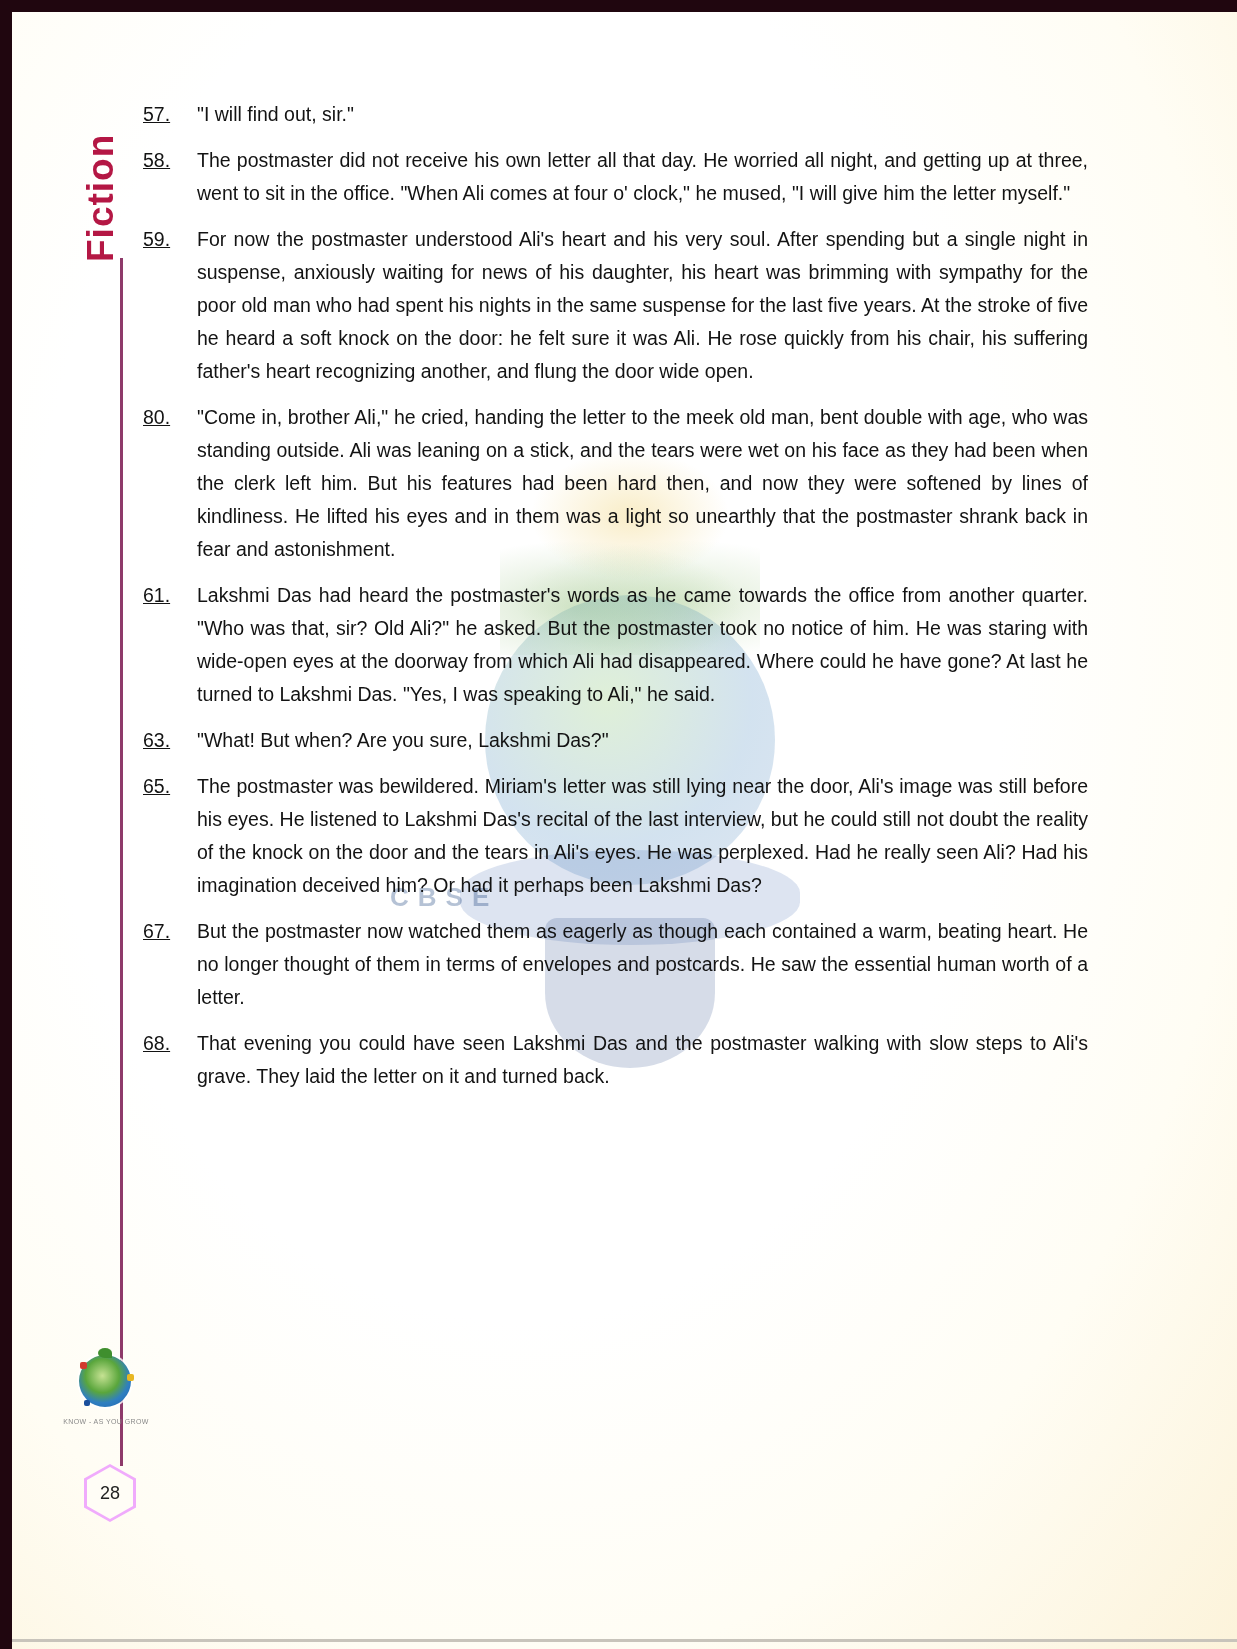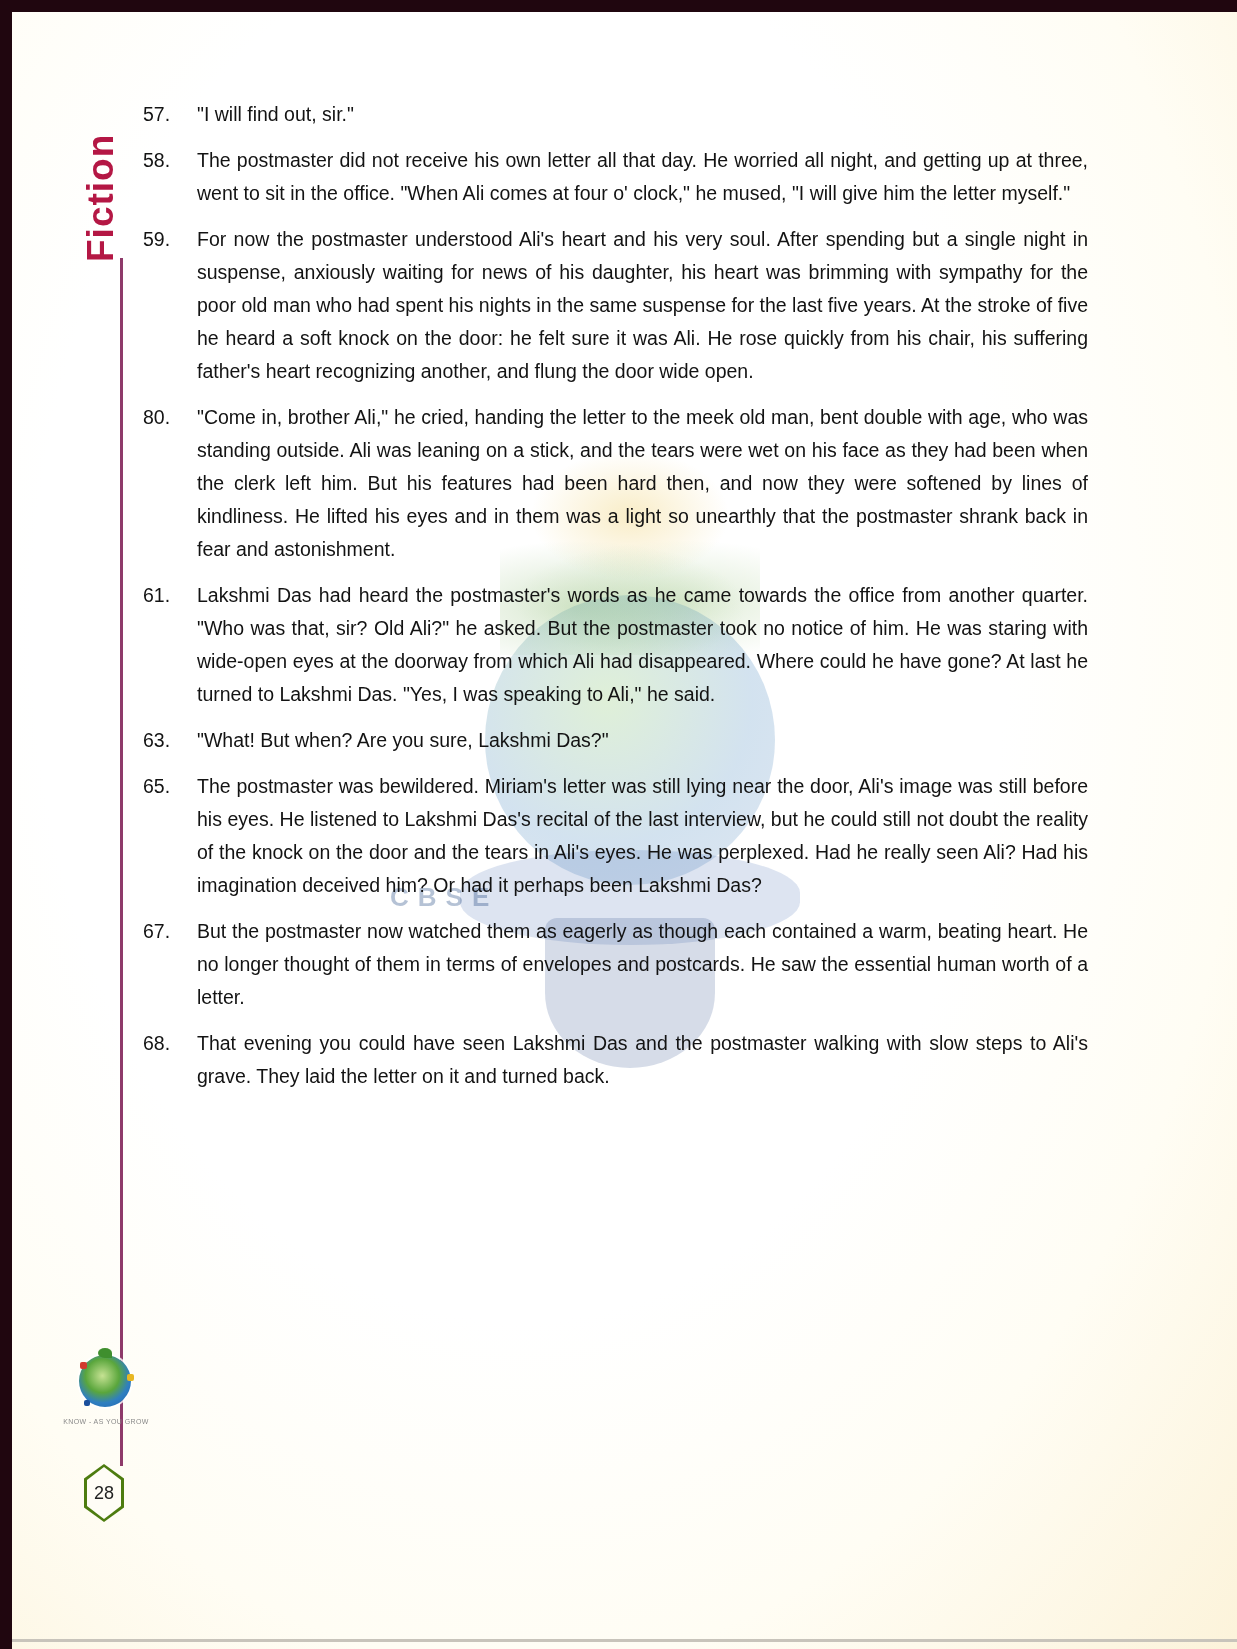--- a/index.html
+++ b/index.html
@@ -19,21 +19,21 @@
     writing-mode:vertical-rl;transform:rotate(180deg);
     font-size:37px;font-weight:bold;color:#b41744;letter-spacing:1px;
   }
   
   .rail-line{position:absolute;left:120px;top:258px;width:3px;height:1208px;background:#8e3a6a;z-index:4;}
 
   
   .content{position:absolute;left:143px;top:98px;width:945px;z-index:6;}
   ol.story{list-style:none;margin:0;padding:0;}
   .para{display:flex;margin:0 0 13px 0;color:#131313;font-size:19.5px;line-height:33px;}
-  .para-num{flex:0 0 54px;}
+  .para-num{flex:0 0 54px;text-decoration:underline;}
   .para-text{flex:1;text-align:justify;}
 
   
   .watermark{position:absolute;left:390px;top:430px;width:480px;height:660px;z-index:1;pointer-events:none;}
   .wm-sun{position:absolute;top:20px;left:140px;width:200px;height:130px;background:radial-gradient(ellipse at center, rgba(235,195,70,.30), rgba(235,195,70,0) 70%);}
   .wm-leaves{position:absolute;top:105px;left:110px;width:260px;height:120px;background:radial-gradient(ellipse at 30% 60%, rgba(95,160,60,.25), rgba(95,160,60,0) 65%),radial-gradient(ellipse at 70% 55%, rgba(110,170,70,.22), rgba(110,170,70,0) 65%);}
   .wm-globe{position:absolute;top:165px;left:95px;width:290px;height:290px;border-radius:50%;background:radial-gradient(circle at 42% 36%, rgba(150,205,125,.30), rgba(70,135,190,.24) 58%, rgba(45,100,170,.16) 100%);}
   .wm-band{position:absolute;top:420px;left:70px;width:340px;height:95px;border-radius:50% / 45%;background:rgba(45,90,170,.16);}
   .wm-text{position:absolute;top:452px;left:0;width:100%;text-align:left;font-size:26px;letter-spacing:9px;font-weight:bold;color:rgba(25,65,125,.32);}
   .wm-emblem{position:absolute;top:488px;left:155px;width:170px;height:150px;background:rgba(28,62,130,.18);border-radius:12px 12px 50% 50%;}
@@ -41,22 +41,22 @@
   
   .logo{position:absolute;left:72px;top:1348px;width:66px;height:66px;z-index:7;}
   .logo-globe{position:absolute;inset:7px;border-radius:50%;background:radial-gradient(circle at 45% 40%, #c6e293 0%, #5aa63c 40%, #2f7fc0 64%, #1c5fae 100%);box-shadow:0 0 0 2px rgba(255,255,255,.8);}
   .logo-leaf{position:absolute;top:0;left:26px;width:14px;height:10px;border-radius:50% 50% 0 50%;background:#3f8f2e;}
   .logo-dot-red{position:absolute;top:14px;left:8px;width:7px;height:7px;border-radius:2px;background:#d23b2f;}
   .logo-dot-yellow{position:absolute;top:26px;right:4px;width:7px;height:7px;border-radius:2px;background:#e8b723;}
   .logo-dot-blue{position:absolute;bottom:8px;left:12px;width:6px;height:6px;border-radius:2px;background:#1b4f9c;}
   .logo-caption{position:absolute;left:58px;top:1418px;width:96px;text-align:center;font-size:7px;color:#8a8a8a;letter-spacing:.4px;z-index:7;}
 
   
-  .hex-outer{position:absolute;left:84px;top:1464px;width:40px;height:58px;z-index:8;
-    clip-path:polygon(50% 0, 100% 25%, 100% 75%, 50% 100%, 0 75%, 0 25%);background:#4d7c0f;}
+  .hex-outer{position:absolute;left:84px;top:1464px;width:52px;height:58px;z-index:8;
+    clip-path:polygon(50% 0, 100% 25%, 100% 75%, 50% 100%, 0 75%, 0 25%);background:#f0abfc;}
   .hex-inner{position:absolute;inset:3px;clip-path:polygon(50% 0, 100% 25%, 100% 75%, 50% 100%, 0 75%, 0 25%);
     background:#fffdf6;display:flex;align-items:center;justify-content:center;
     font-size:18px;color:#222;}
 </style>
 </head>
 <body>
 
 <div class="frame-top"></div>
 <div class="frame-left"></div>
 <div class="frame-bottom"></div>

